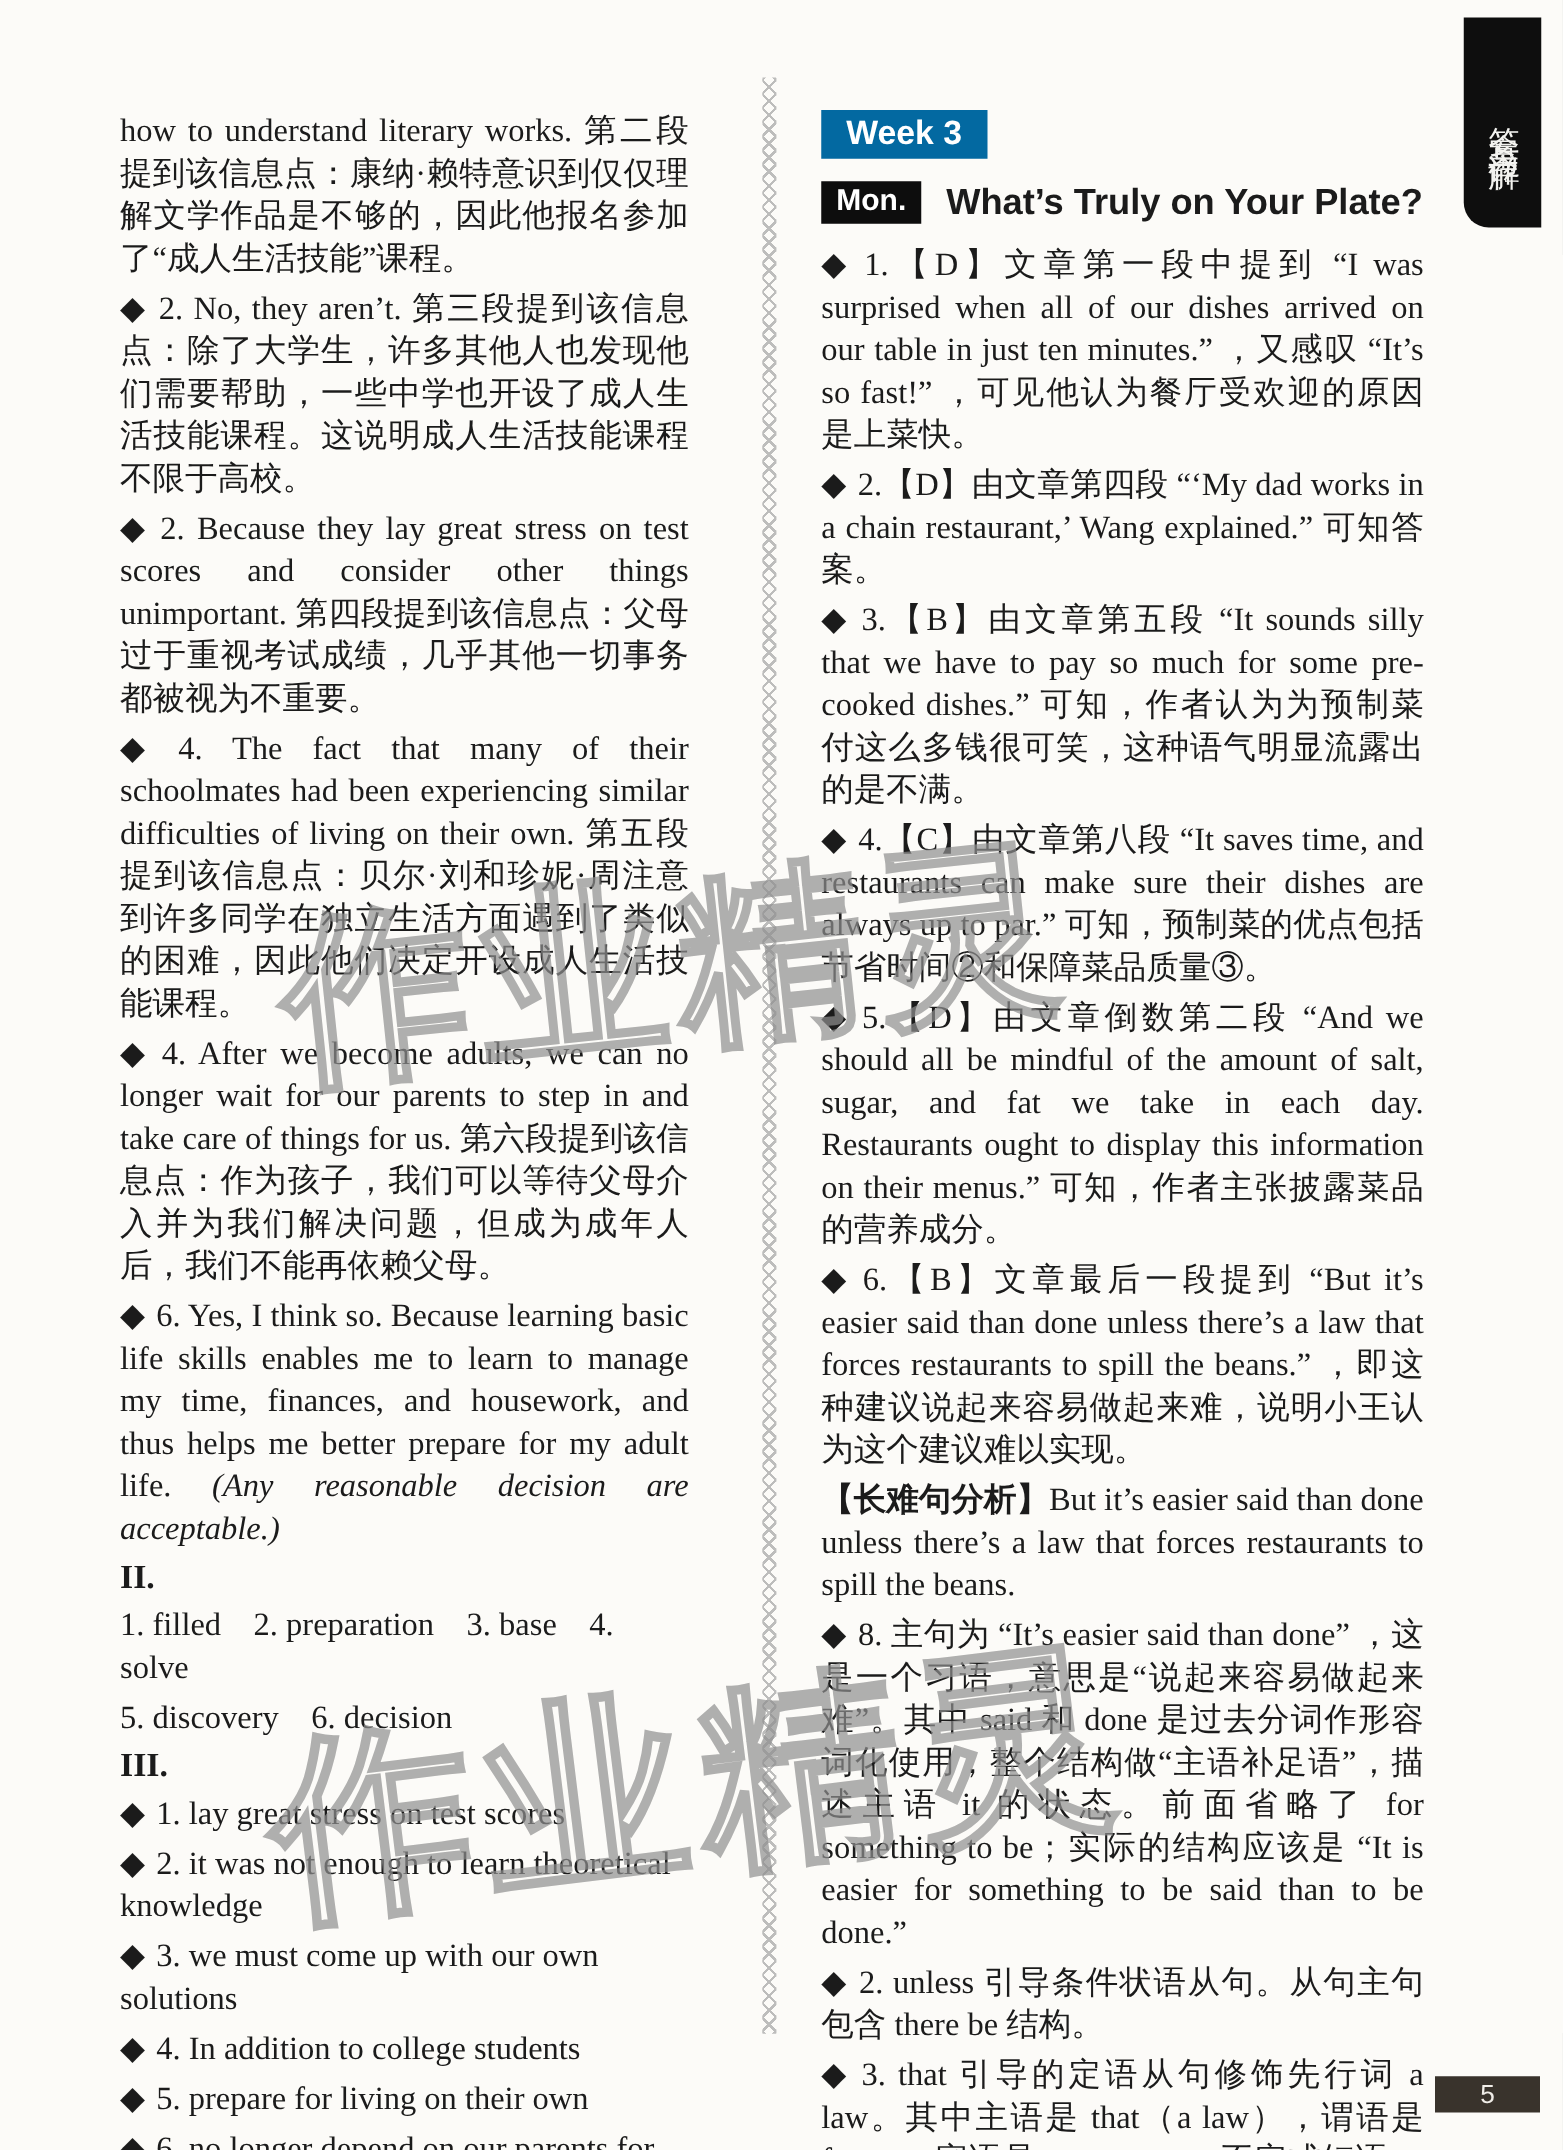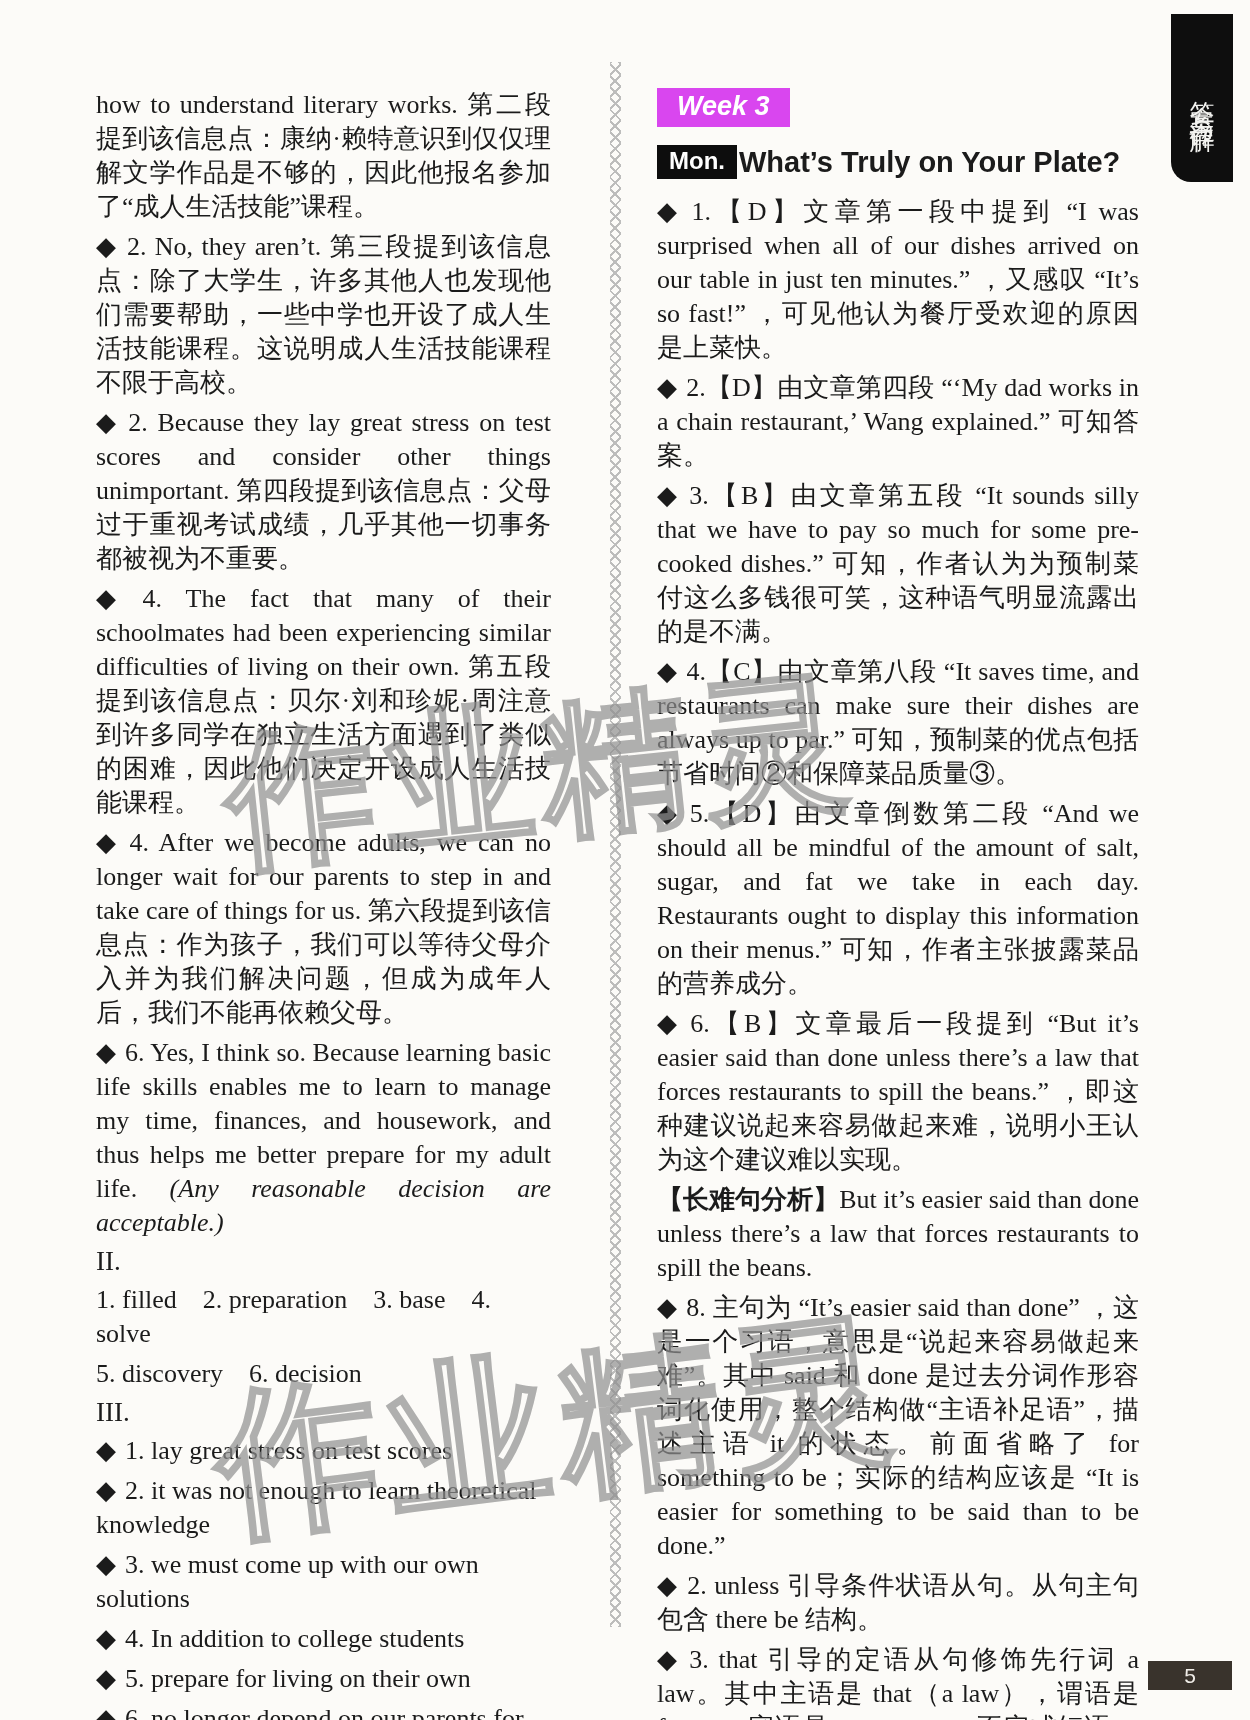--- a/index.html
+++ b/index.html
@@ -3,29 +3,29 @@
 <meta charset="utf-8">
 <style>
   html,body{margin:0;padding:0;background:#e8e8e6;}
   .page{position:relative;width:1250px;height:1720px;background:#fcfbf8;overflow:hidden;
         font-family:"Liberation Serif",serif;color:#1b1b1b;padding-left:20px;}
   .col{position:absolute;top:88px;}
   .col-left{left:96px;width:455px;}
   .col-right{left:657px;width:482px;}
   p.body{margin:0 0 6px 0;font-size:26px;line-height:34px;text-align:justify;}
   .blt{margin-right:9px;}
-  .sec-head{font-weight:normal;font-size:27px;margin:4px 0 6px 0;}
+  .sec-head{font-weight:bold;font-size:27px;margin:4px 0 6px 0;}
   .ans-line{margin:0 0 6px 0;font-size:26px;line-height:34px;}
   .cnb{font-weight:bold;}
   .italic{font-style:italic;}
 
-  .week-badge{display:inline-block;background:#d946ef;color:#fff;
+  .week-badge{display:inline-block;background:#0369a1;color:#fff;
       font-family:"Liberation Sans",sans-serif;font-weight:bold;font-size:27px;
-      padding:3px 20px 5px 20px;margin:0 0 18px 0;font-style:italic;}
-  .hrow{display:flex;align-items:center;gap:2px;margin:0 0 16px 0;}
+      padding:3px 20px 5px 20px;margin:0 0 18px 0;}
+  .hrow{display:flex;align-items:center;gap:20px;margin:0 0 16px 0;}
   .day-badge{background:#0d0d0d;color:#fff;font-family:"Liberation Sans",sans-serif;
       font-weight:bold;font-size:24px;padding:2px 12px 4px 12px;flex:0 0 auto;}
   .htitle{font-family:"Liberation Sans",sans-serif;font-weight:bold;font-size:29px;white-space:nowrap;text-align:center;}
 
   .divider{position:absolute;left:610px;top:62px;width:11px;height:1565px;opacity:.75;
       background-image:repeating-linear-gradient(45deg,#a9a9a9 0 2px,transparent 2px 8px),
                        repeating-linear-gradient(135deg,#a9a9a9 0 2px,transparent 2px 8px);}
 
   .corner-tab{position:absolute;left:1171px;top:14px;width:62px;height:168px;background:#0e0e0e;
       border-radius:0 0 0 20px;display:flex;align-items:center;justify-content:center;}

